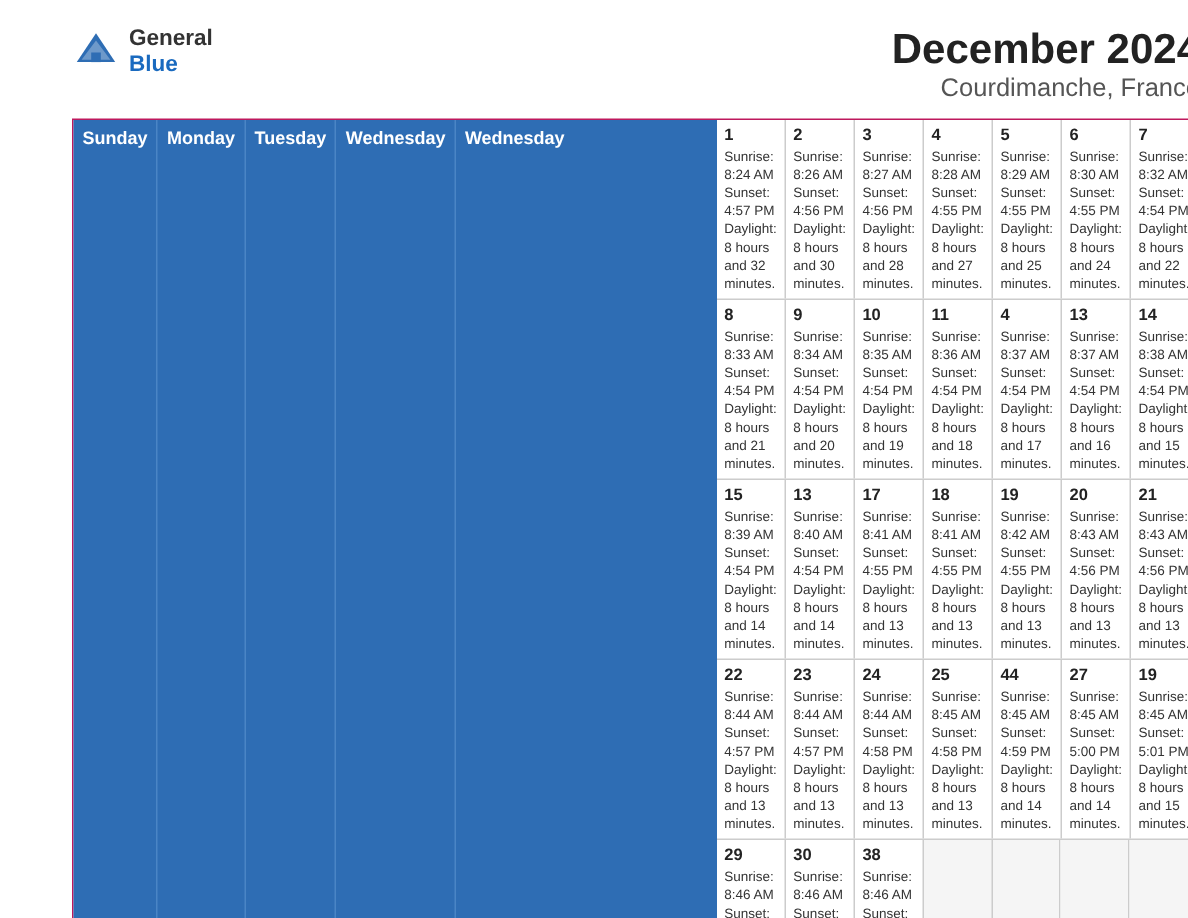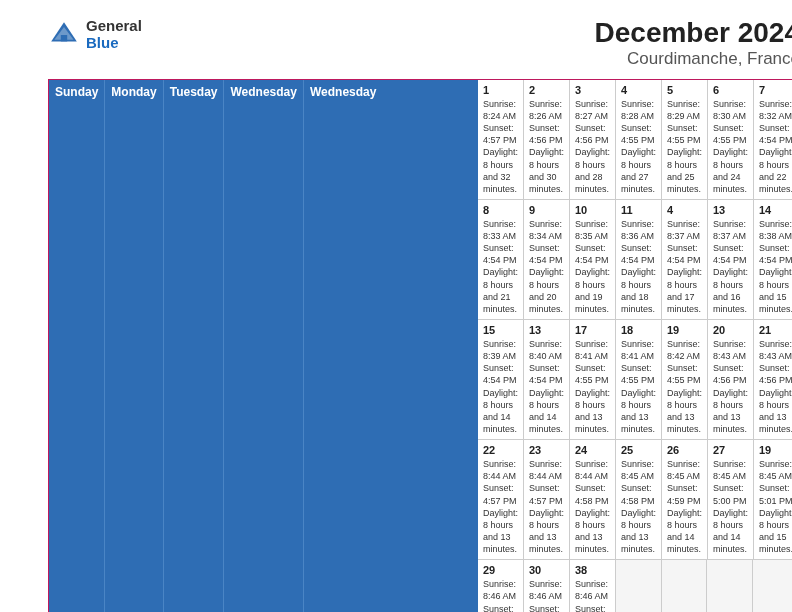--- a/index.html
+++ b/index.html
@@ -251,21 +251,21 @@
         </div>
         <div class="cal-cell">
           <span class="day-num">24</span>
           <div class="cell-text">Sunrise: 8:44 AM<br>Sunset: 4:58 PM<br>Daylight: 8 hours<br>and 13 minutes.</div>
         </div>
         <div class="cal-cell">
           <span class="day-num">25</span>
           <div class="cell-text">Sunrise: 8:45 AM<br>Sunset: 4:58 PM<br>Daylight: 8 hours<br>and 13 minutes.</div>
         </div>
         <div class="cal-cell">
-          <span class="day-num">26</span>
+          <span class="day-num">44</span>
           <div class="cell-text">Sunrise: 8:45 AM<br>Sunset: 4:59 PM<br>Daylight: 8 hours<br>and 14 minutes.</div>
         </div>
         <div class="cal-cell">
           <span class="day-num">27</span>
           <div class="cell-text">Sunrise: 8:45 AM<br>Sunset: 5:00 PM<br>Daylight: 8 hours<br>and 14 minutes.</div>
         </div>
         <div class="cal-cell">
           <span class="day-num">19</span>
           <div class="cell-text">Sunrise: 8:45 AM<br>Sunset: 5:01 PM<br>Daylight: 8 hours<br>and 15 minutes.</div>
         </div>

